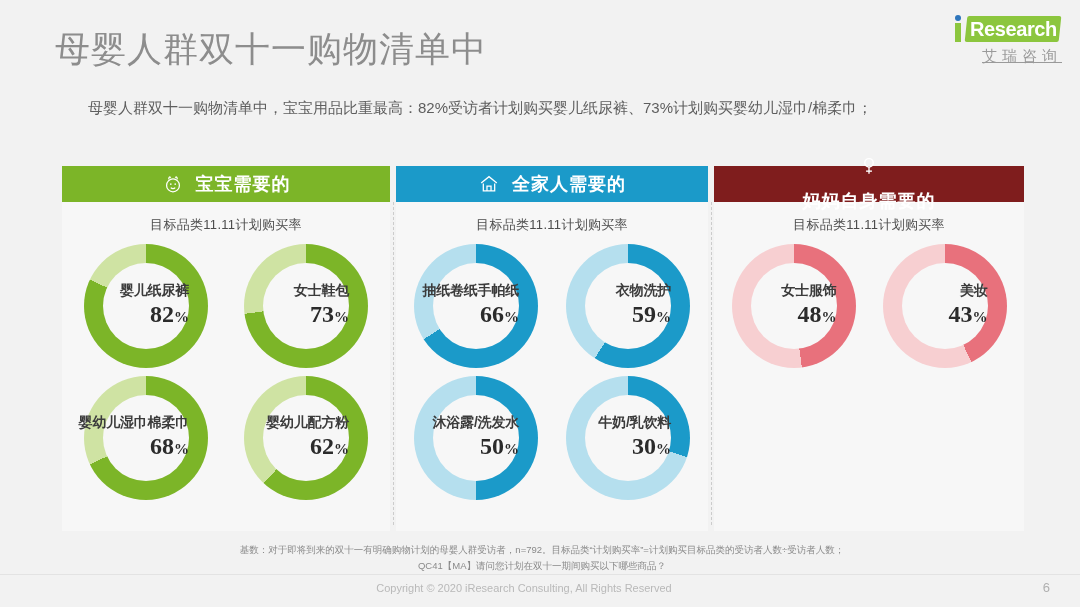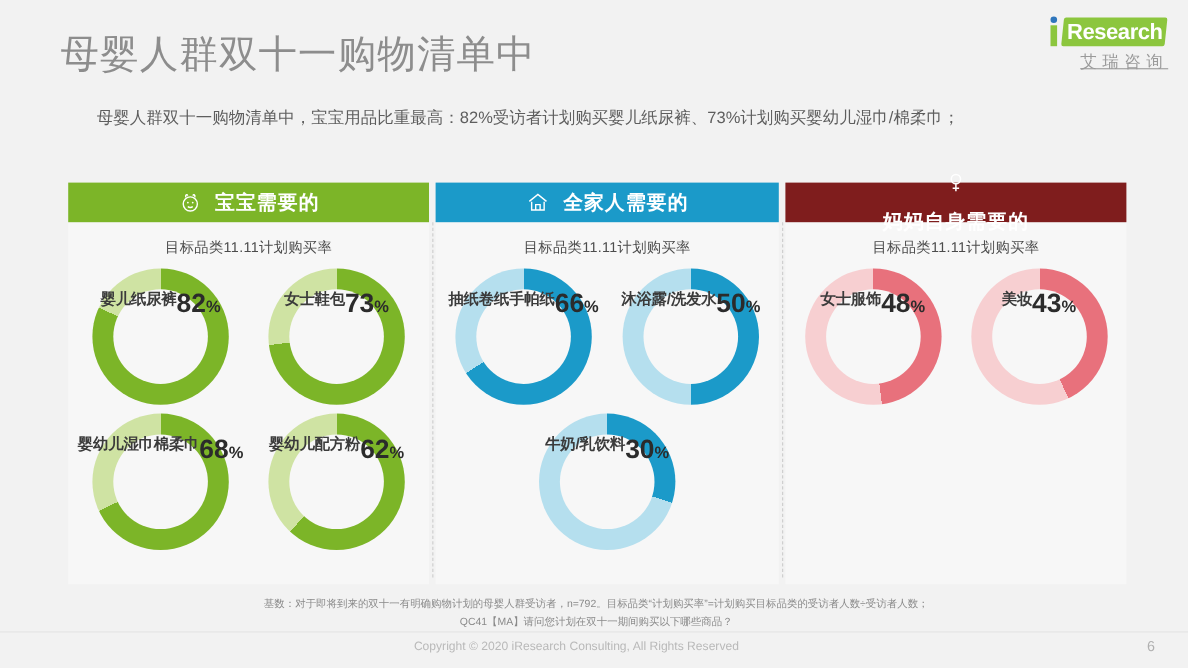--- a/index.html
+++ b/index.html
@@ -173,36 +173,38 @@
   }
   .donut-hole {
     position: absolute;
     left: 19px;
     top: 19px;
     width: 86px;
     height: 86px;
     border-radius: 50%;
     background: #f7f7f7;
     display: flex;
-    align-items: flex-start;
+    flex-direction: column;
+    align-items: flex-end;
     justify-content: center;
   }
   .donut-label {
     font-size: 14px;
     font-weight: bold;
     color: #3b3b3b;
     white-space: nowrap;
     letter-spacing: -0.2px;
   }
   .donut-value {
     font-size: 24px;
     font-weight: bold;
     color: #2b2b2b;
     line-height: 26px;
     margin-top: 1px;
+    font-family: Liberation Serif, serif;
   }
   .donut-value .pct { font-size: 15px; }
 
   
   .footnote {
     position: absolute;
     left: 62px;
     top: 542px;
     width: 960px;
     font-size: 9.5px;
@@ -322,20 +324,28 @@
     <div class="donut-grid">
         <div class="donut-cell">
           <div class="donut" style="background: conic-gradient(rgb(27, 154, 201) 0deg, rgb(27, 154, 201) 237.6deg, rgb(181, 223, 238) 237.6deg, rgb(181, 223, 238) 360deg);">
             <div class="donut-hole">
               <div class="donut-label">抽纸卷纸手帕纸</div>
               <div class="donut-value">66<span class="pct">%</span></div>
             </div>
           </div>
         </div>
         <div class="donut-cell">
+          <div class="donut" style="background: conic-gradient(rgb(27, 154, 201) 0deg, rgb(27, 154, 201) 212.4deg, rgb(181, 223, 238) 212.4deg, rgb(181, 223, 238) 360deg);">
+            <div class="donut-hole">
+              <div class="donut-label">衣物洗护</div>
+              <div class="donut-value">59<span class="pct">%</span></div>
+            </div>
+          </div>
+        </div>
+        <div class="donut-cell">
           <div class="donut" style="background: conic-gradient(rgb(27, 154, 201) 0deg, rgb(27, 154, 201) 180deg, rgb(181, 223, 238) 180deg, rgb(181, 223, 238) 360deg);">
             <div class="donut-hole">
               <div class="donut-label">沐浴露/洗发水</div>
               <div class="donut-value">50<span class="pct">%</span></div>
             </div>
           </div>
         </div>
         <div class="donut-cell">
           <div class="donut" style="background: conic-gradient(rgb(27, 154, 201) 0deg, rgb(27, 154, 201) 108deg, rgb(181, 223, 238) 108deg, rgb(181, 223, 238) 360deg);">
             <div class="donut-hole">

